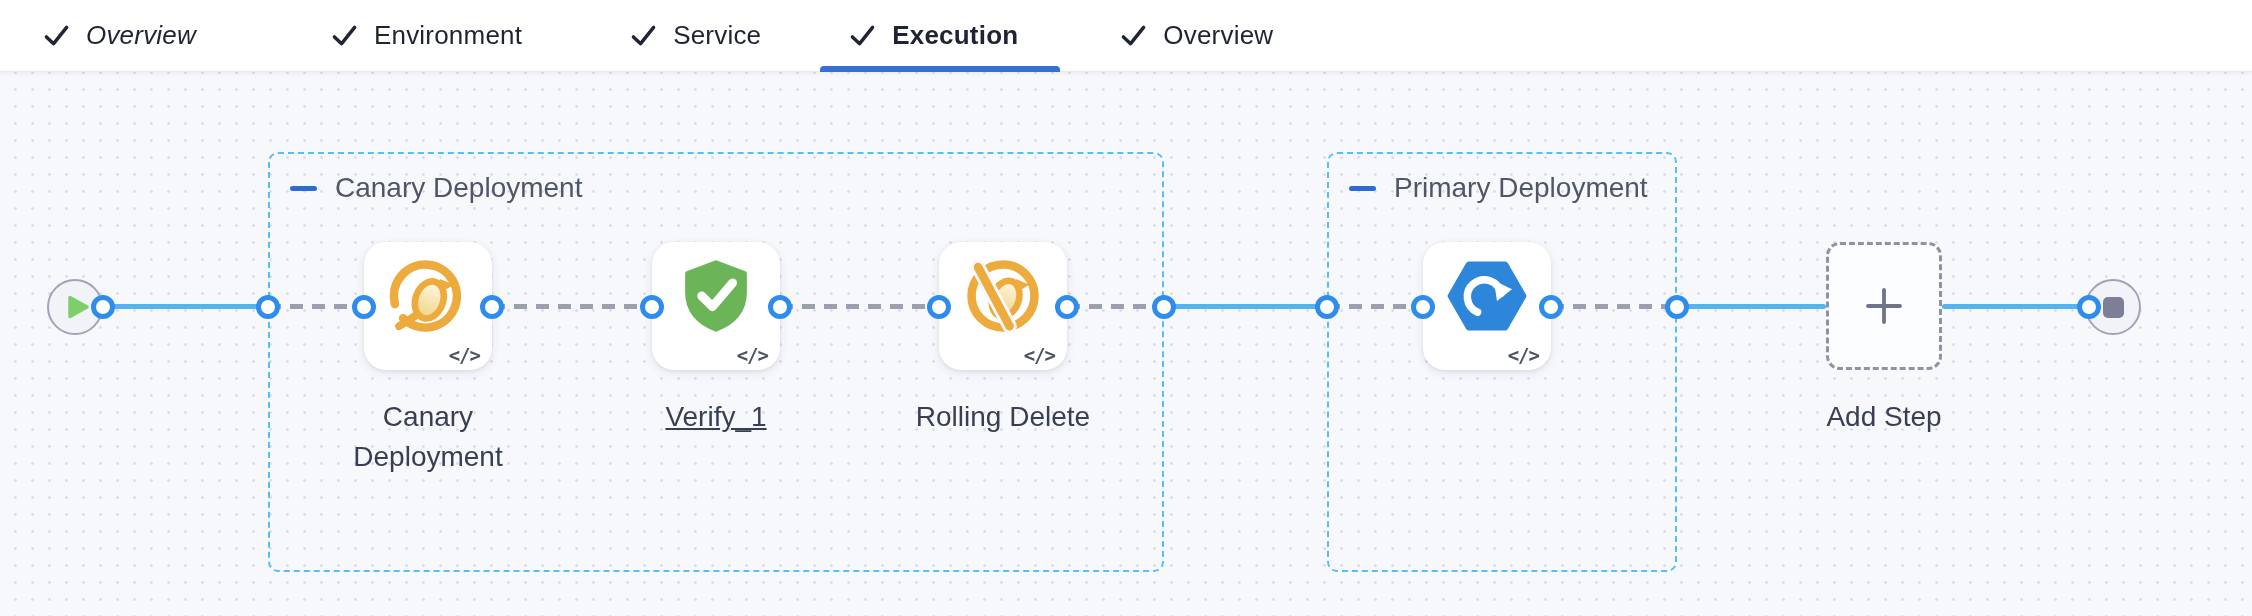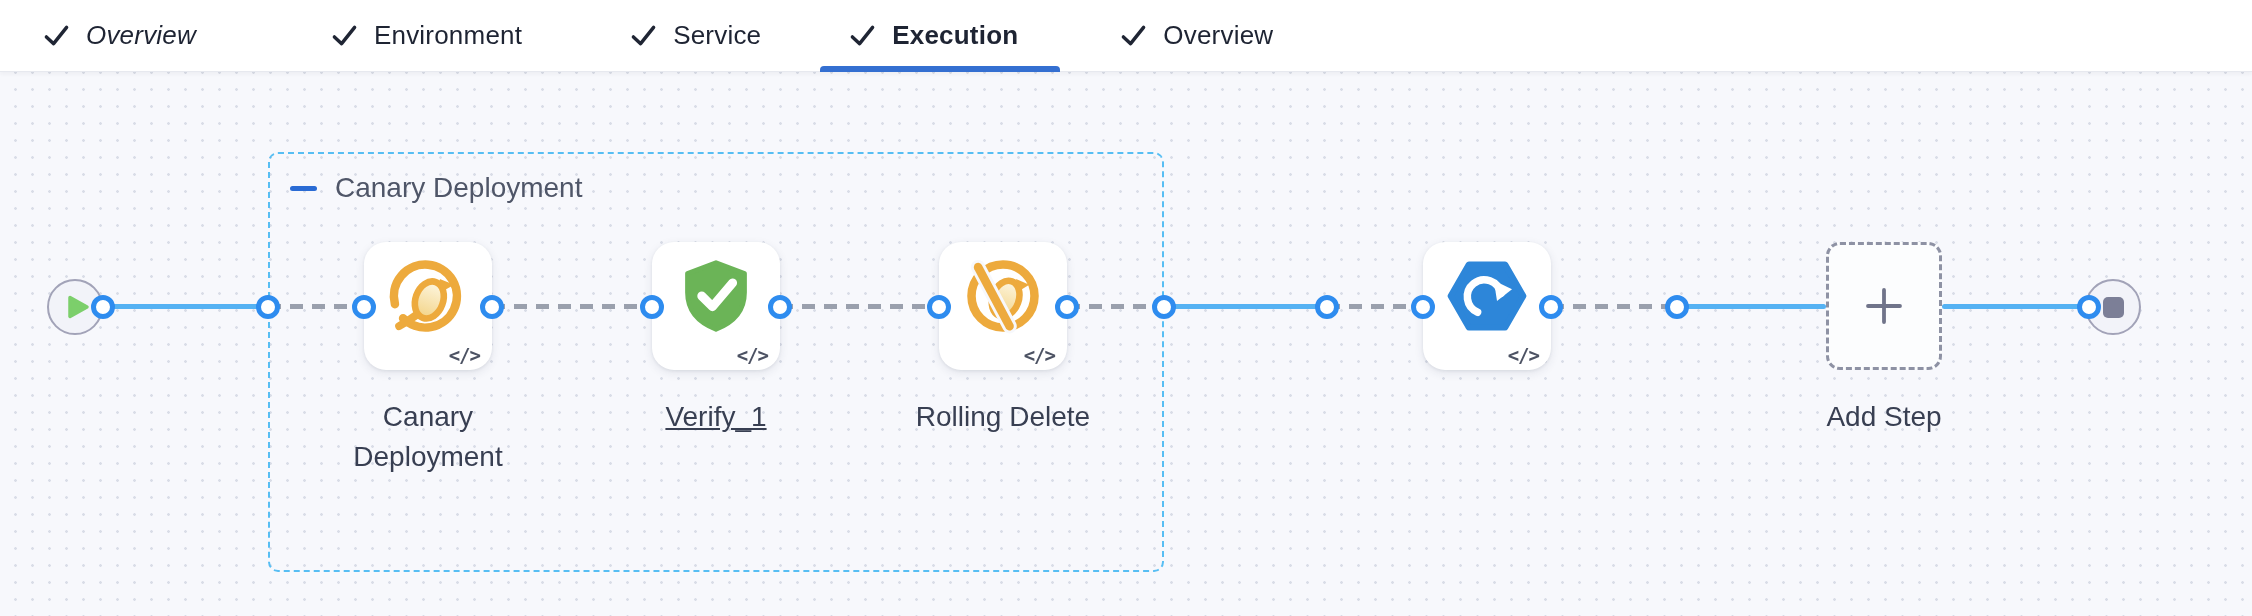--- a/index.html
+++ b/index.html
@@ -129,20 +129,26 @@
       <span class="tab-label">Overview</span>
     </div>
   </div>
 
   <div class="canvas">
 
     <div class="group" style="left:268px; top:80px; width:896px; height:420px;">
       <div class="group-title-row">
         <span class="collapse-dash"></span>
         <span class="group-title">Canary Deployment</span>
+      </div>
+    </div>
+    <div class="group" style="left:1327px; top:80px; width:350px; height:420px;">
+      <div class="group-title-row">
+        <span class="collapse-dash"></span>
+        <span class="group-title">Primary Deployment</span>
       </div>
     </div>
 
     <div class="flow-line solid" style="left:103px; width:165px;"></div>
     <div class="flow-line solid" style="left:1164px; width:163px;"></div>
     <div class="flow-line solid" style="left:1677px; width:149px;"></div>
     <div class="flow-line solid" style="left:1942px; width:147px;"></div>
 
     <div class="flow-line dashed" style="left:268px; width:96px;"></div>
     <div class="flow-line dashed" style="left:492px; width:160px;"></div>

